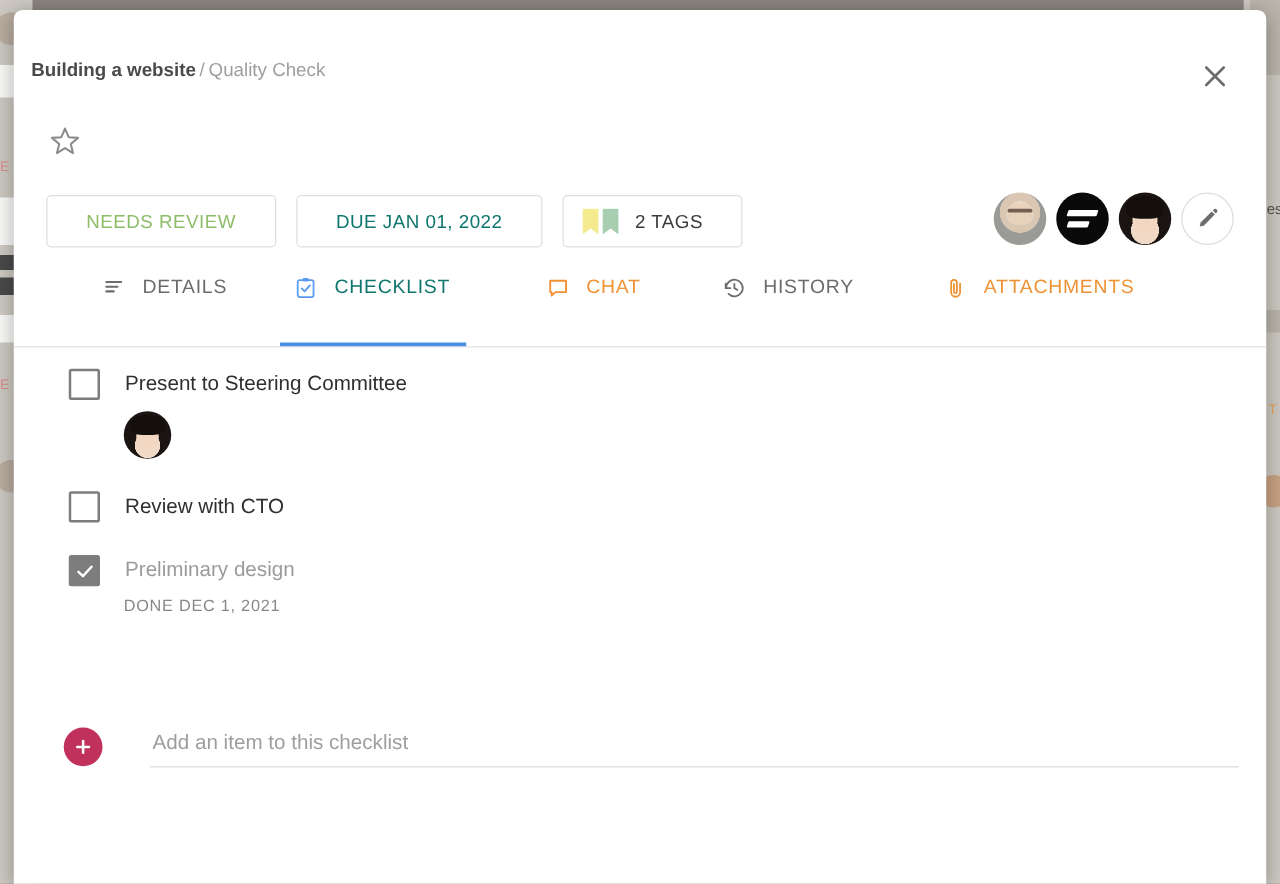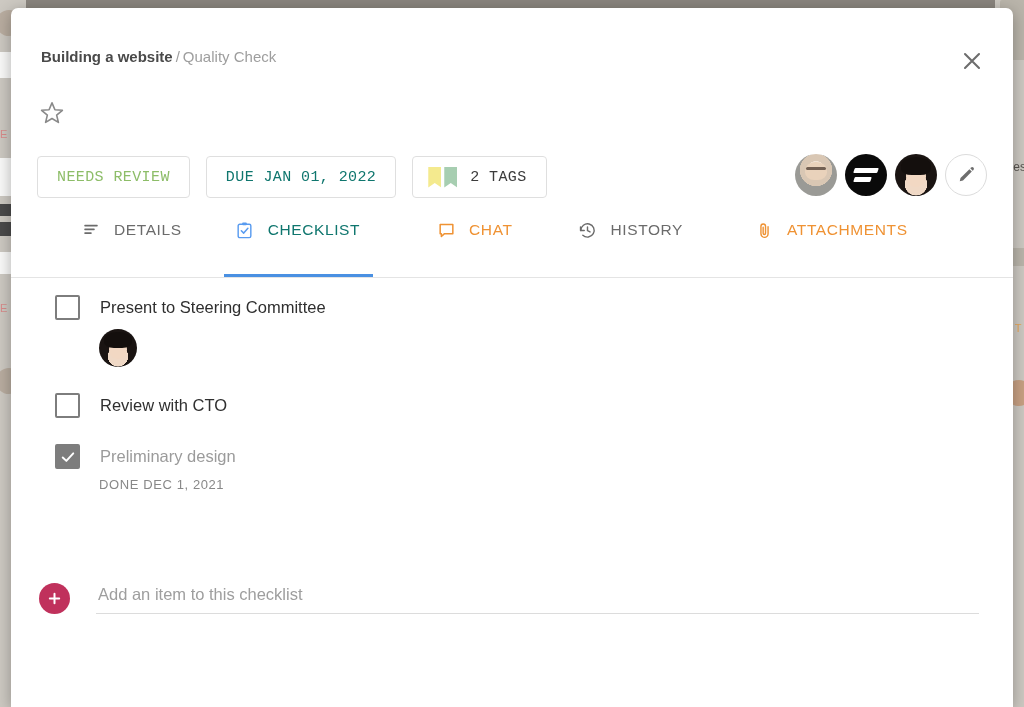--- a/index.html
+++ b/index.html
@@ -43,21 +43,21 @@
     left: 11px; top: 8px;
     width: 1002px; height: 699px;
     background: #ffffff;
     border-radius: 7px 7px 0 0;
     box-shadow: 0 3px 16px rgba(0,0,0,.30);
     overflow: hidden;
   }
 
   
   .breadcrumb {
-    position: absolute; left: 30px; top: 38px;
+    position: absolute; left: 14px; top: 38px;
     font-size: 15px; line-height: 22px;
     white-space: nowrap;
     text-align: right;
   }
   .bc-project { color: #4a4a4a; font-weight: bold; }
   .bc-sep     { color: #9e9e9e; font-weight: normal; padding: 0 3px; }
   .bc-list    { color: #9e9e9e; font-weight: normal; }
 
   .close-btn {
     position: absolute; right: 26px; top: 38px;
@@ -81,26 +81,25 @@
     position: absolute; left: 26px; top: 148px;
     display: flex; align-items: center; gap: 16px;
   }
   .chip {
     height: 42px;
     border: 1px solid #dfdfdf;
     border-radius: 4px;
     background: #fff;
     display: flex; align-items: center; justify-content: center;
     gap: 8px;
-    padding: 0 19px;
+    padding: 0 31px;
     font-size: 15px;
     letter-spacing: .4px;
     cursor: pointer;
     white-space: nowrap;
-    font-family: Liberation Mono, monospace;
   }
   .chip.status  { color: #8dbd68; }
   .chip.due     { color: #0f766e; }
   .chip.tags    { color: #3c3c3c; padding-left: 15px; }
   .bookmarks { display: flex; gap: 3px; margin-right: 5px; }
   .bookmark {
     width: 13px; height: 21px;
     clip-path: polygon(0 0, 100% 0, 100% 100%, 50% 78%, 0 100%);
   }
   .bookmark.yellow { background: #f4ea8e; }
@@ -196,22 +195,22 @@
     margin: 8px 0 0 44px;
     font-size: 13px; color: #888; letter-spacing: .6px;
   }
 
   #item-0 { padding-top: 16px; }
   #item-1 { padding-top: 26px; }
   #item-2 { padding-top: 26px; }
 
   
   .add-row {
-    position: absolute; left: 28px; top: 574px;
-    display: flex; align-items: center; gap: 26px;
+    position: absolute; left: 40px; top: 574px;
+    display: flex; align-items: flex-start; gap: 38px;
     width: 940px;
   }
   .add-btn {
     width: 31px; height: 31px; border-radius: 50%;
     background: #c0315c; flex: none;
     display: flex; align-items: center; justify-content: center;
     cursor: pointer;
   }
   .add-input {
     flex: 1; height: 32px;

